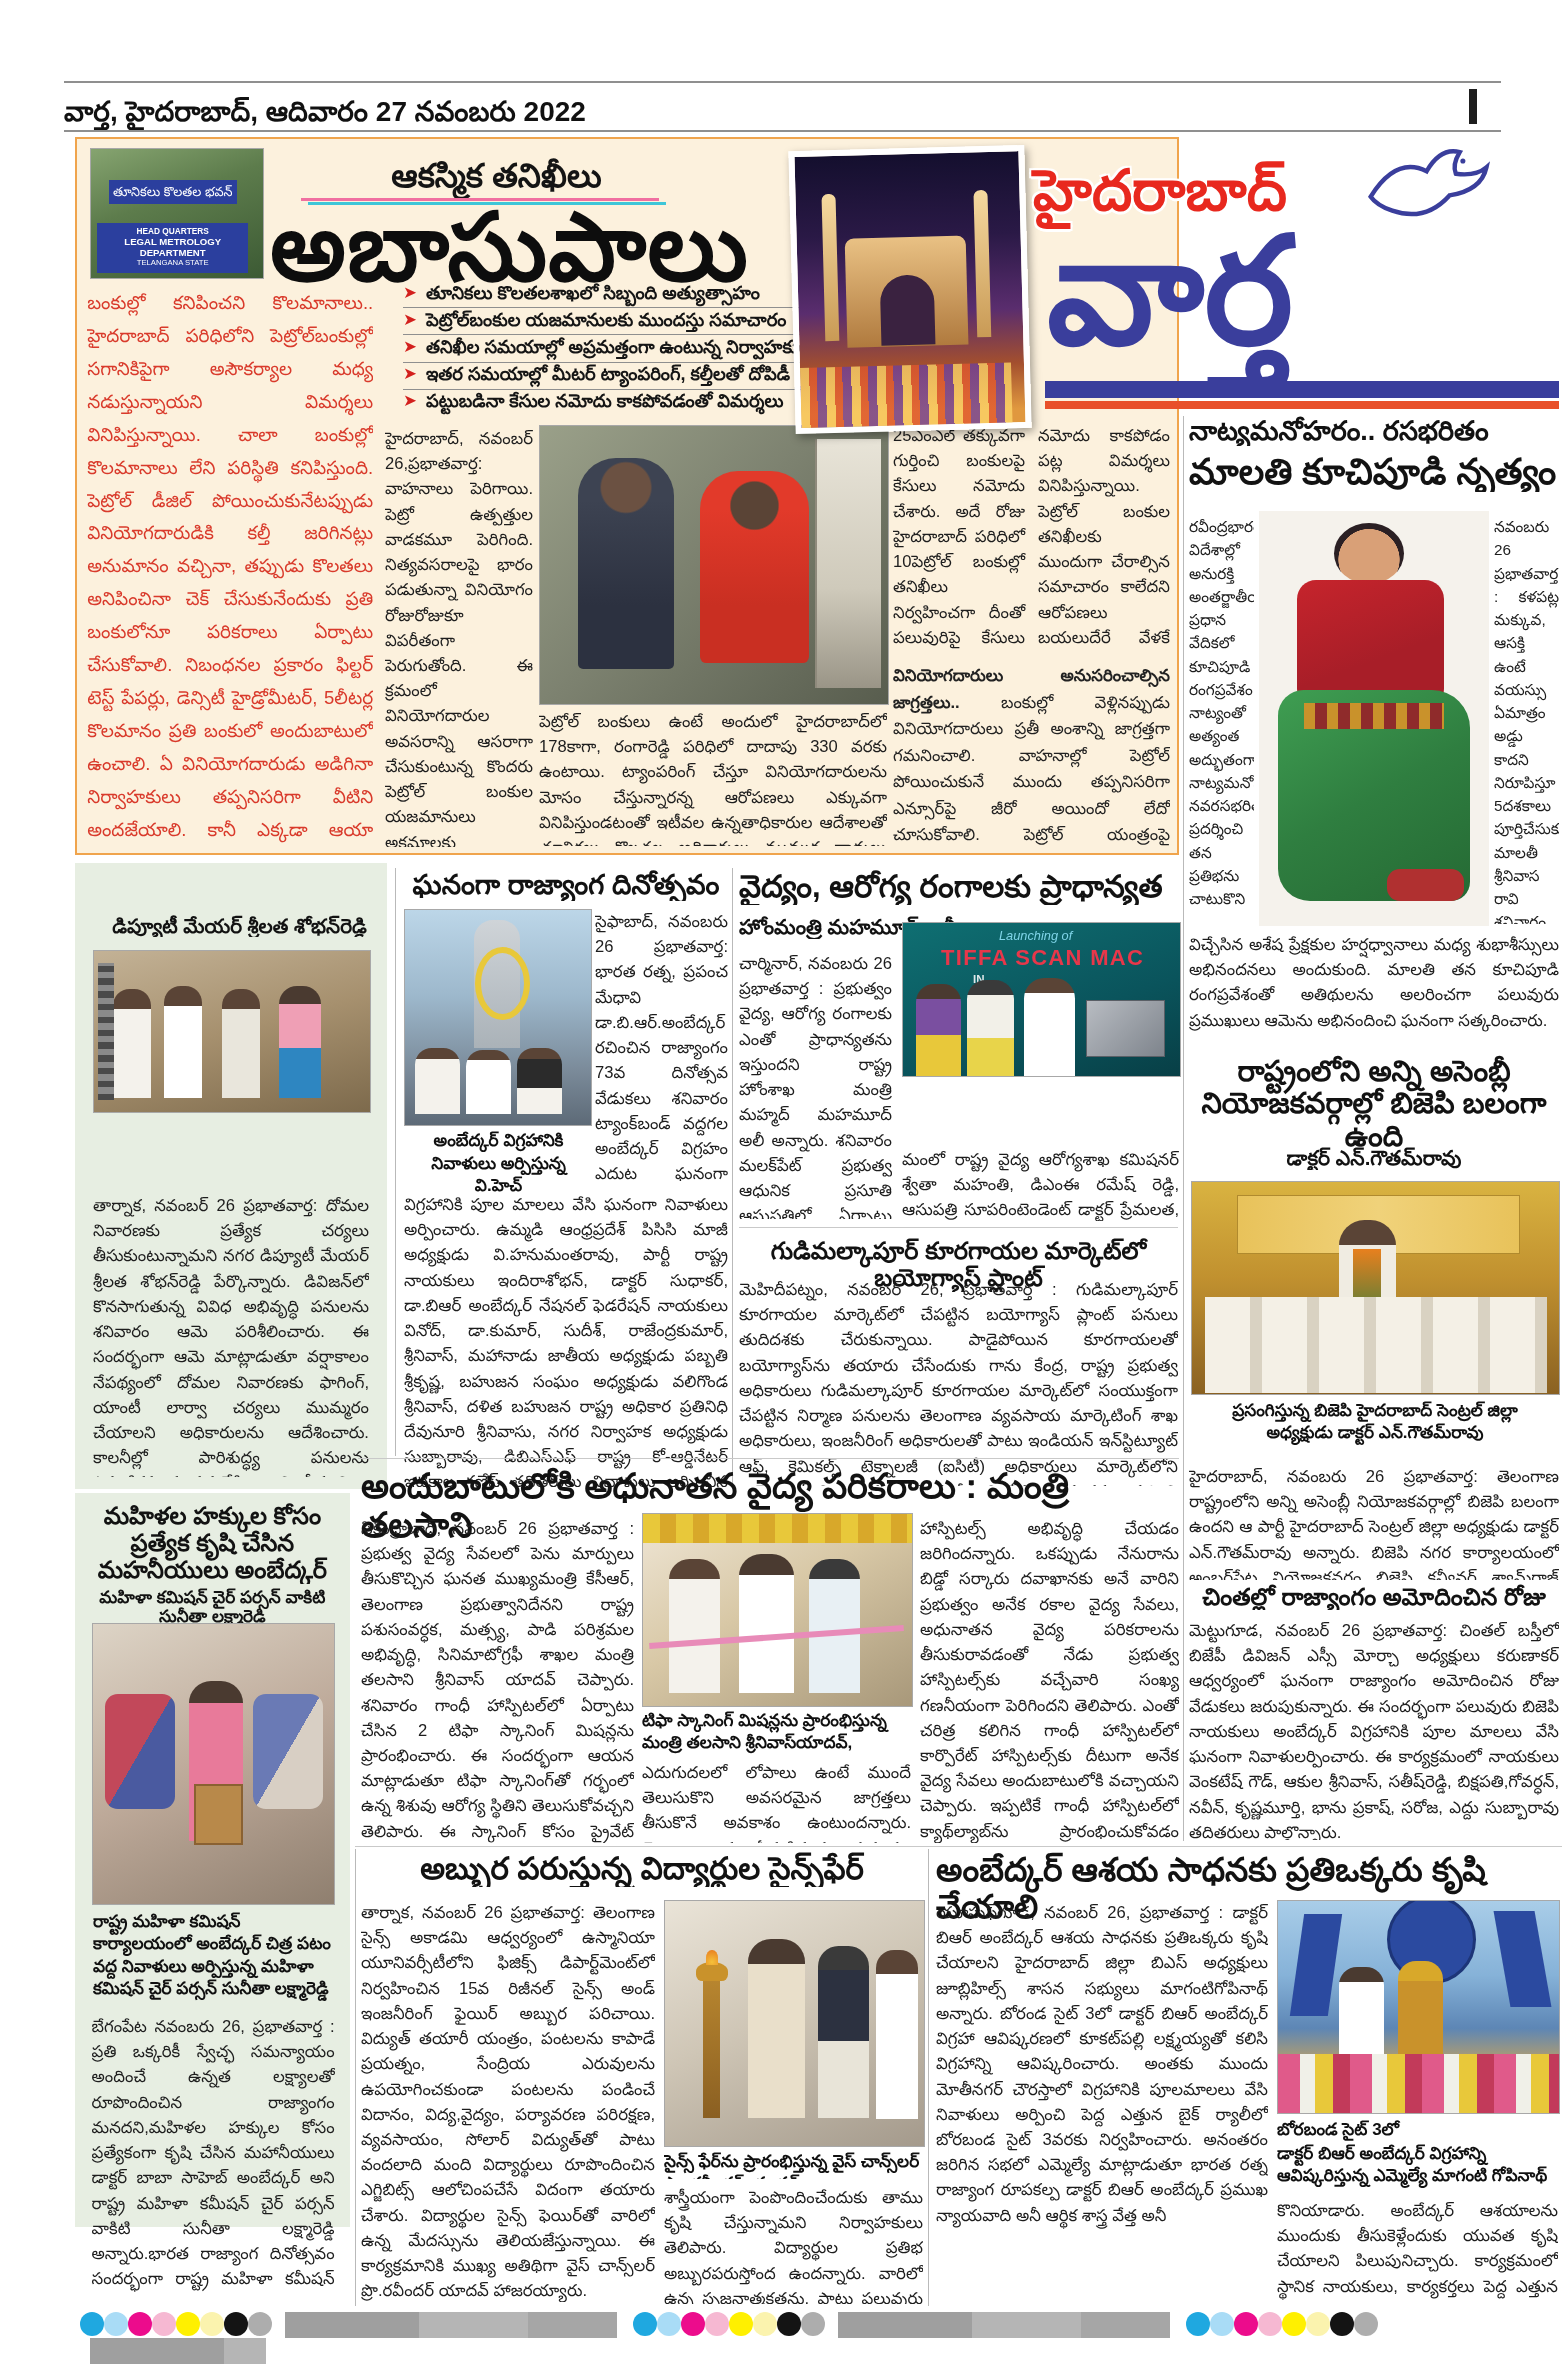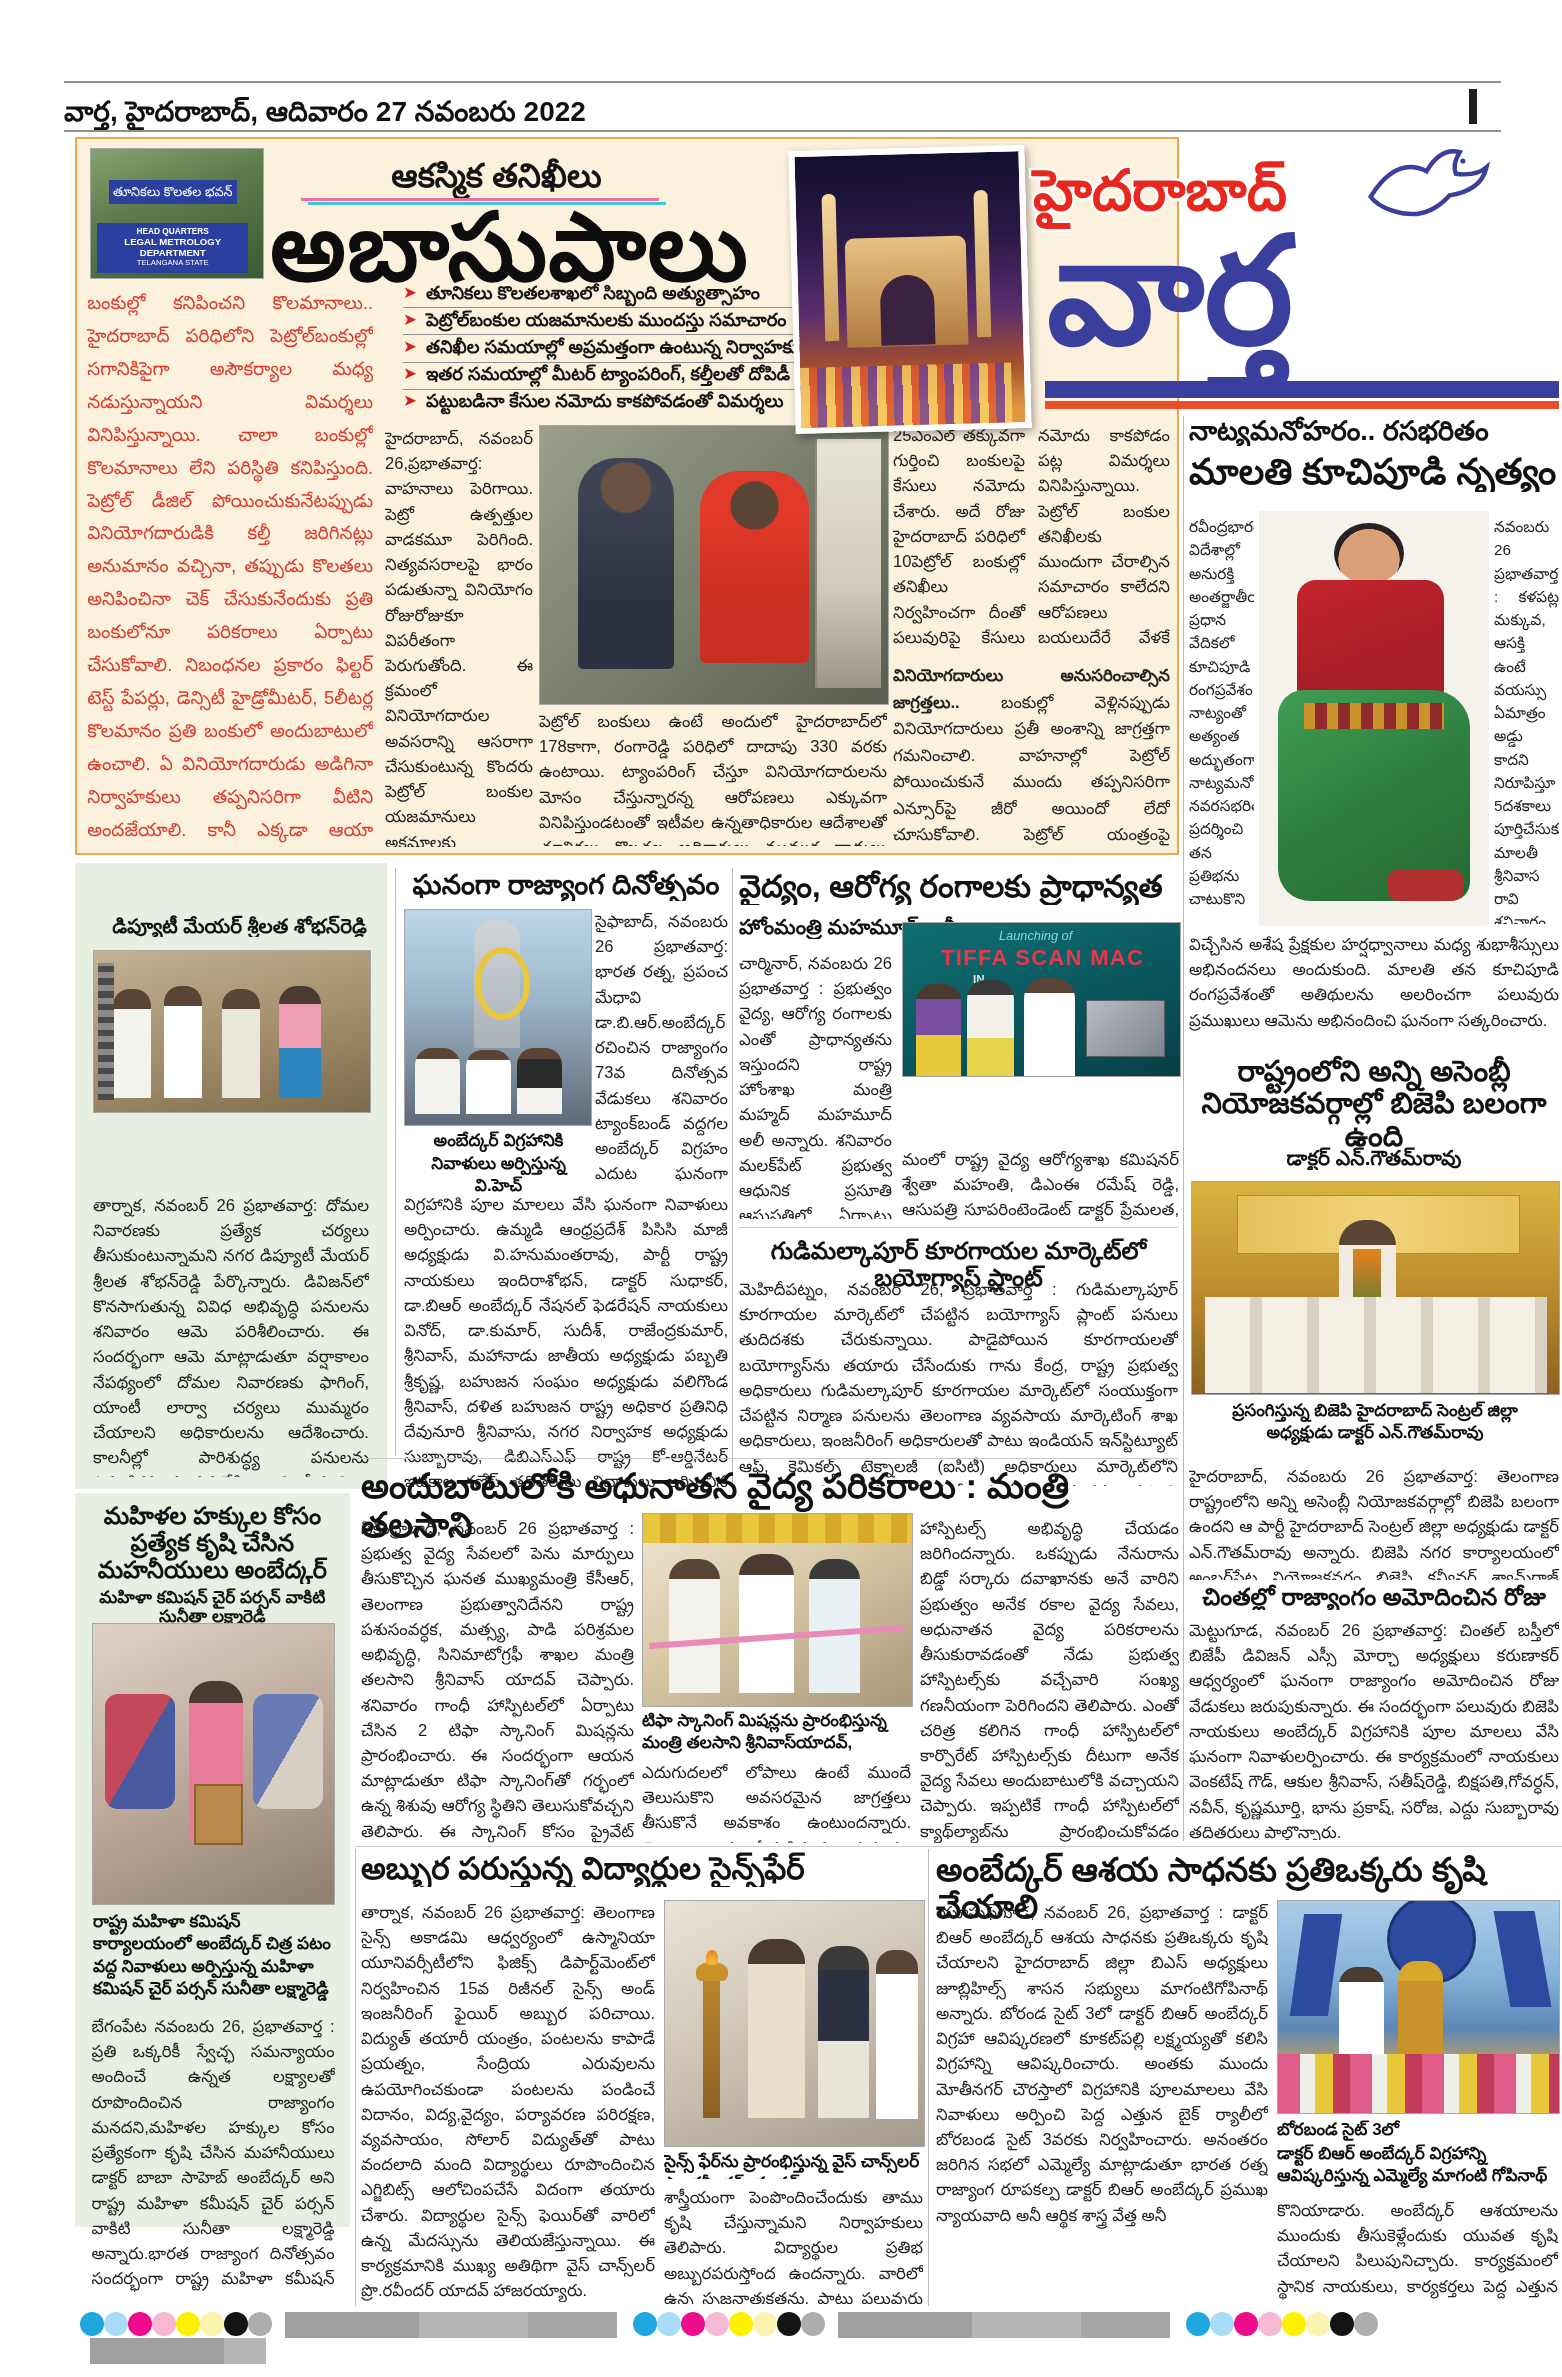--- a/index.html
+++ b/index.html
@@ -214,21 +214,21 @@
       <div class="abs" style="left:160px;top:70px;width:70px;height:115px;background:linear-gradient(120deg,#6a7ab5 0 50%,#d8cfc4 50%);border-radius:12.8px;"></div>
       <div class="abs" style="left:101px;top:160px;width:45px;height:57px;background:#b8894a;border:2.6px solid #8a6132;"></div>
     </div>
     <div class="abs caption" style="left:18px;top:418px;width:241px;height:97px;">రాష్ట్ర మహిళా కమిషన్ కార్యాలయంలో అంబేద్కర్ చిత్ర పటం వద్ద నివాళులు అర్పిస్తున్న మహిళా కమిషన్ చైర్ పర్సన్ సునీతా లక్ష్మారెడ్డి</div>
     <div class="abs body-text jtext" style="left:16.6px;top:521px;width:243px;height:281px;">బేగంపేట నవంబరు 26, ప్రభాతవార్త : ప్రతి ఒక్కరికీ స్వేచ్ఛ సమన్యాయం అందించే ఉన్నత లక్ష్యాలతో రూపొందించిన రాజ్యాంగం మనదని,మహిళల హక్కుల కోసం ప్రత్యేకంగా కృషి చేసిన మహానీయులు డాక్టర్ బాబా సాహెబ్ అంబేద్కర్ అని రాష్ట్ర మహిళా కమీషన్ చైర్ పర్సన్ వాకిటి సునీతా లక్ష్మారెడ్డి అన్నారు.భారత రాజ్యాంగ దినోత్సవం సందర్భంగా రాష్ట్ర మహిళా కమీషన్ కార్యాలయంలో శనివారం భారత రత్న బాబా సాహెబ్ అంబేద్కర్ చిత్ర పటానికి ఆమె పూల మాలలు వేసి ఘనంగా నివాళులు అర్పించారు. అనంతరం రాజ్యాంగ పీఠికను చదివి అందరితో ప్రతిజ్ఞ చేయించారు. ఈ కార్యక్రమంలో కమిషన్ సభ్యులు, అధికారులు, సిబ్బంది పాల్గొన్నారు.</div>
   </div>
 
   <div class="abs vline" style="left:355px;top:1849px;height:457px;"></div>
 
   <div class="abs rule" style="left:355px;top:1846px;width:1208px;height:1.3px;background:#c9c9c9;"></div>
-  <div class="abs headline" style="left:361px;top:1852px;width:562px;font-size:31px;">అబ్బుర పరుస్తున్న విద్యార్థుల సైన్స్‌ఫేర్</div>
+  <div class="abs headline" style="left:361px;top:1852px;width:562px;font-size:31px;text-align:center;">అబ్బుర పరుస్తున్న విద్యార్థుల సైన్స్‌ఫేర్</div>
   <div class="abs body-text jtext" style="left:361px;top:1900px;width:294px;height:402px;">తార్నాక, నవంబర్ 26 ప్రభాతవార్త: తెలంగాణ సైన్స్ అకాడమి ఆధ్వర్యంలో ఉస్మానియా యూనివర్సీటీలోని ఫిజిక్స్ డిపార్ట్‌మెంట్‌లో నిర్వహించిన 15వ రిజీనల్ సైన్స్ అండ్ ఇంజనీరింగ్ ఫైయిర్ అబ్బుర పరిచాయి. విద్యుత్ తయారీ యంత్రం, పంటలను కాపాడే ప్రయత్నం, సేంద్రియ ఎర‌ువులను ఉపయోగించకుండా పంటలను పండించే విదానం, విద్య,వైద్యం, పర్యావరణ పరిరక్షణ, వ్యవసాయం, సోలార్ విద్యుత్‌తో పాటు వందలాది మంది విద్యార్థులు రూపొందించిన ఎగ్జిబిట్స్ ఆలోచింపచేసే విదంగా తయారు చేశారు. విద్యార్థుల సైన్స్ ఫెయిర్‌తో వారిలో ఉన్న మేదస్సును తెలియజేస్తున్నాయి. ఈ కార్యక్రమానికి ముఖ్య అతిథిగా వైస్ చాన్స్‌లర్ ప్రొ.రవీందర్ యాదవ్ హాజరయ్యారు.</div>
   <div class="abs photo" style="left:664px;top:1900px;width:259px;height:245px;background:linear-gradient(155deg,#eae4d8 0%,#cfc6b6 45%,#a49a8c 100%);">
     <div class="abs" style="left:38px;top:77px;width:16.6px;height:140px;background:linear-gradient(180deg,#b8862f,#8a5f22);"></div>
     <div class="abs" style="left:31px;top:61px;width:32px;height:19px;border-radius:50% 50% 6.4px 6.4px;background:#c9922b;"></div>
     <div class="abs" style="left:41px;top:49px;width:11.5px;height:15.3px;border-radius:50% 50% 0 0;background:radial-gradient(circle at 50% 80%,#f5c23a,#e87a1e);"></div>
     <div class="abs" style="left:83px;top:38px;width:57px;height:179px;border-radius:23px 23px 0 0;background:linear-gradient(180deg,#4a3a30 0 14%,#e9dfca 14%);"></div>
     <div class="abs" style="left:153px;top:45px;width:51px;height:172px;border-radius:20.4px 20.4px 0 0;background:linear-gradient(180deg,#3a3a3a 0 14%,#2c3140 14% 55%,#e8e4d8 55%);"></div>
     <div class="abs" style="left:211px;top:49px;width:42px;height:169px;border-radius:18px 18px 0 0;background:linear-gradient(180deg,#5a4436 0 14%,#ffffff 14%);"></div>
   </div>
   <div class="abs caption" style="left:664px;top:2151px;width:259px;height:28px;">సైన్స్ ఫేర్‌ను ప్రారంభిస్తున్న వైస్ చాన్స్‌లర్ ప్రొ. రవీందర్ యాదవ్</div>

